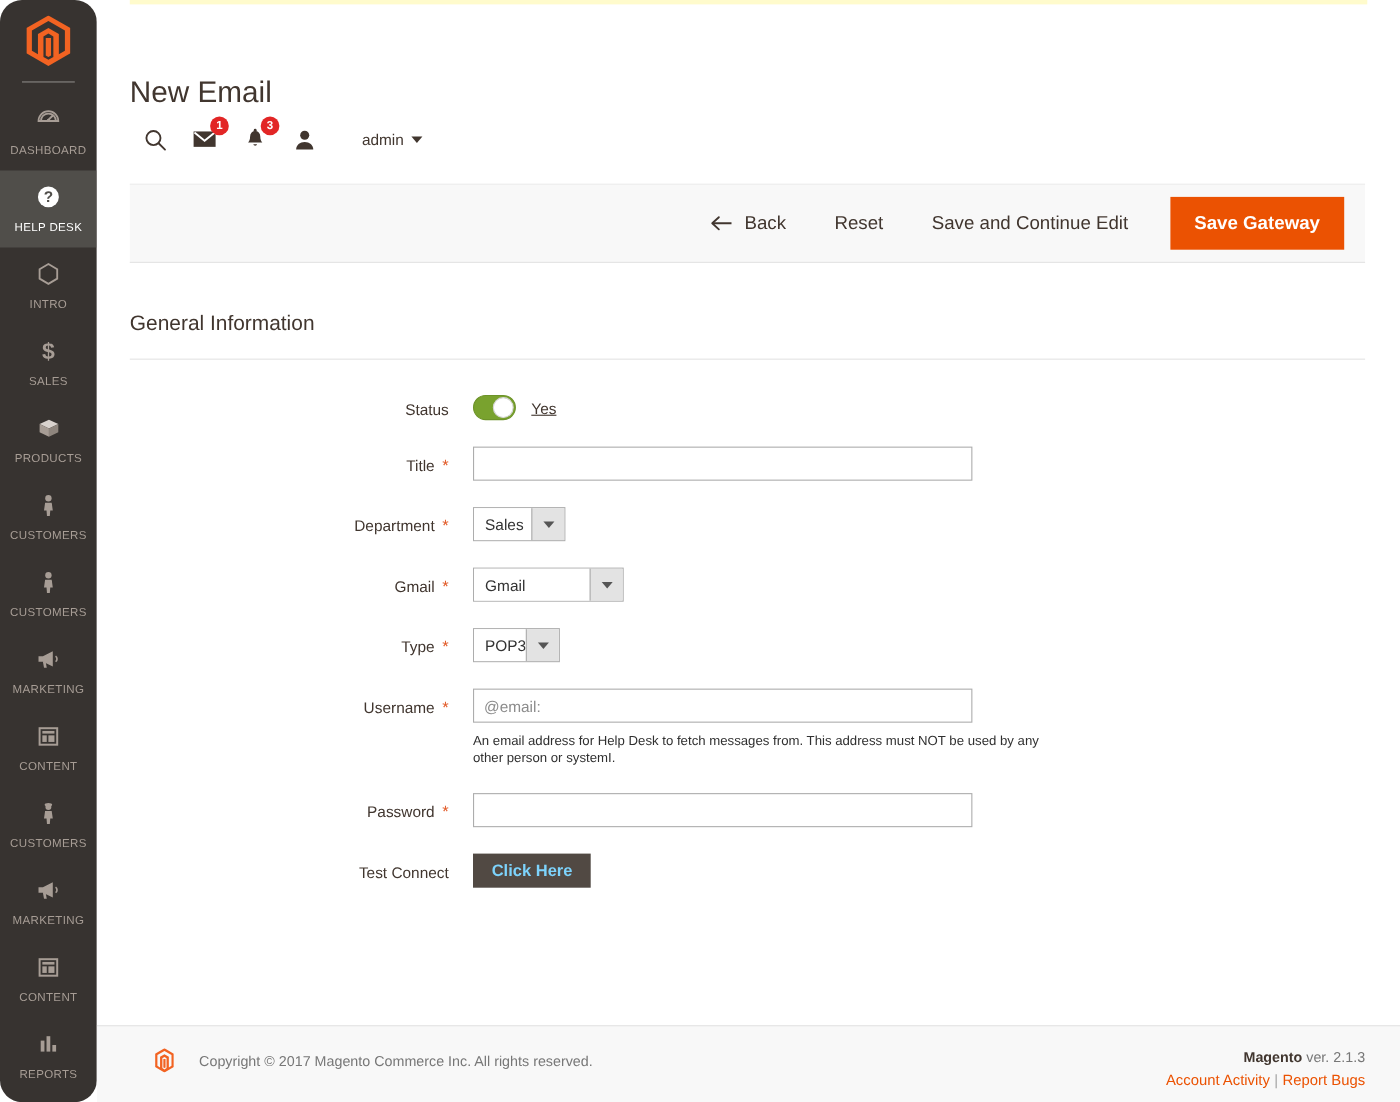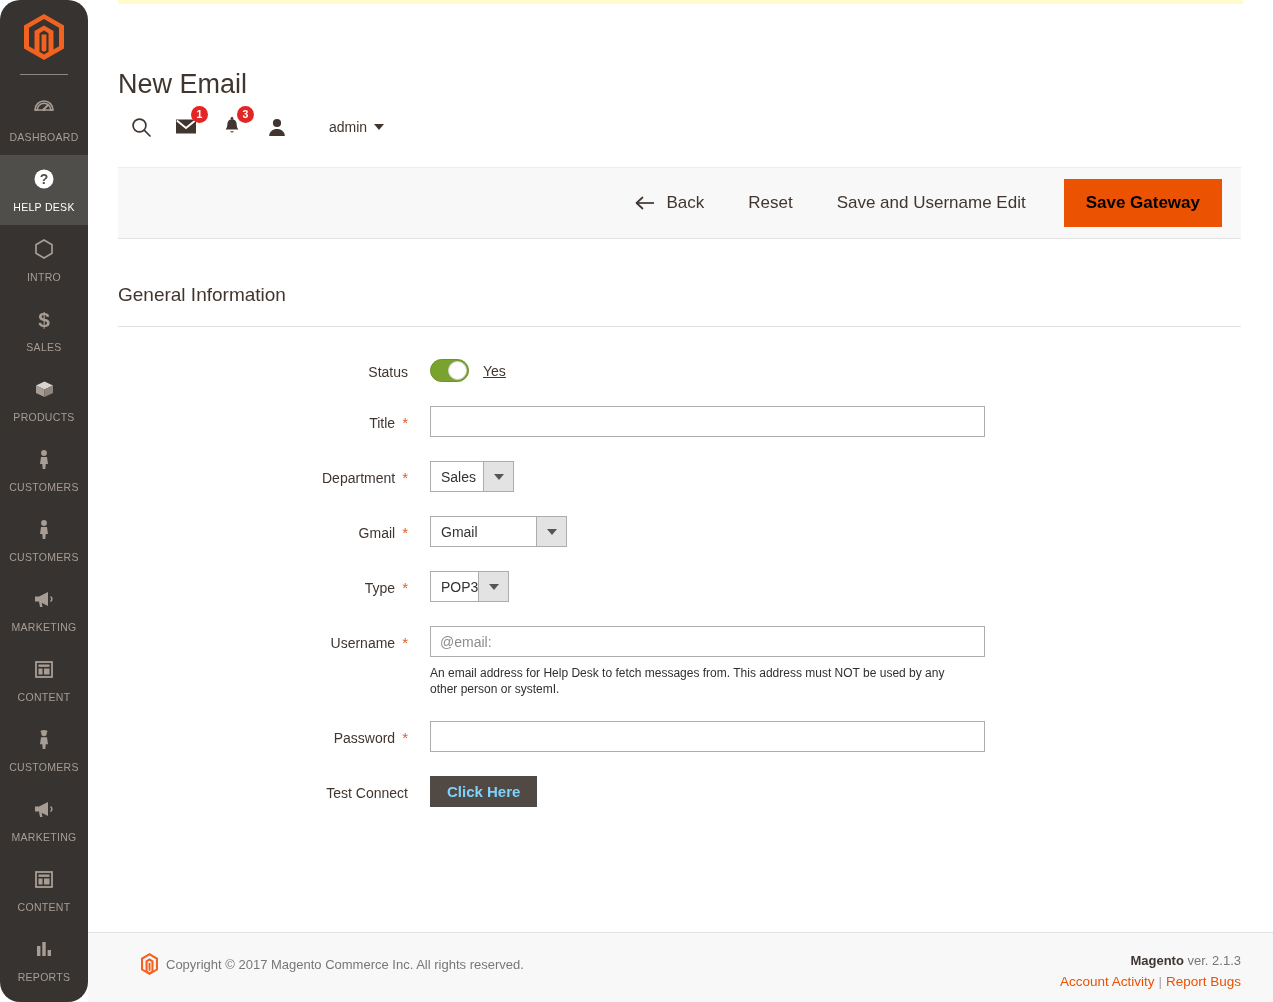--- a/index.html
+++ b/index.html
@@ -158,21 +158,21 @@
     align-items: center;
     gap: 11px;
     background: none;
     border: none;
     font-family: inherit;
   }
   .tb-link.back-link { padding-left: 10px; }
   .arrow-left-icon { display: block; }
   .tb-primary {
     background: #eb5202;
-    color: #000000;
+    color: #ffffff;
     font-size: 17px;
     font-weight: bold;
     border: none;
     padding: 0 22px;
     height: 48px;
     cursor: pointer;
     font-family: inherit;
     margin-left: 16px;
   }
 
@@ -214,21 +214,21 @@
     height: 31px;
     border: 1px solid #adadad;
     background: #fff;
     font-size: 14px;
     font-family: inherit;
     color: #333;
     padding: 0 9px;
     outline: none;
   }
   .txt-input::placeholder { color: #8c8c8c; opacity: 1; }
-  .input-wide { width: 555px; }
+  .input-wide { width: 454px; }
 
   
   .select {
     display: inline-flex;
     height: 31px;
     border: 1px solid #adadad;
     background: #fff;
     cursor: pointer;
     align-items: stretch;
   }
@@ -305,21 +305,21 @@
   .footer {
     margin-top: auto;
     border-top: 1px solid #e3e3e3;
     background: #f8f8f8;
     padding: 20px 32px 0 30px;
     display: flex;
     justify-content: space-between;
     align-items: flex-start;
     height: 70px;
   }
-  .footer-left { display: flex; align-items: center; gap: 8px; padding-left: 23px; }
+  .footer-left { display: flex; align-items: center; gap: 23px; padding-left: 23px; }
   .footer-copy { font-size: 13px; color: #777777; }
   .footer-right { text-align: right; }
   .footer-version { font-size: 13px; color: #777777; }
   .footer-version b { color: #41362f; }
   .footer-links { margin-top: 6px; font-size: 13.5px; }
   .footer-links a { color: #eb5202; text-decoration: none; cursor: pointer; }
   .footer-sep { color: #a6a6a6; margin: 0 4px; }
 </style>
 </head>
 <body>
@@ -531,21 +531,21 @@
         <svg class="arrow-left-icon" width="21" height="16" viewBox="0 0 21 16">
           <path d="M20 8 H3" stroke="#41362f" stroke-width="1.7"></path>
           <path d="M8.5 2.5 L2.5 8 L8.5 13.5" fill="none" stroke="#41362f" stroke-width="1.7" stroke-linecap="round" stroke-linejoin="round"></path>
         </svg>
         <span>Back</span>
       </button>
       <button class="tb-link">
         <span>Reset</span>
       </button>
       <button class="tb-link">
-        <span>Save and Username Edit</span>
+        <span>Save and Continue Edit</span>
       </button>
       <button class="tb-primary">Save Gateway</button>
     </div>
 
     <div class="section-wrap">
       <h2 class="section-title">General Information</h2>
 
       <div class="form">
 
         <div class="field-row">

